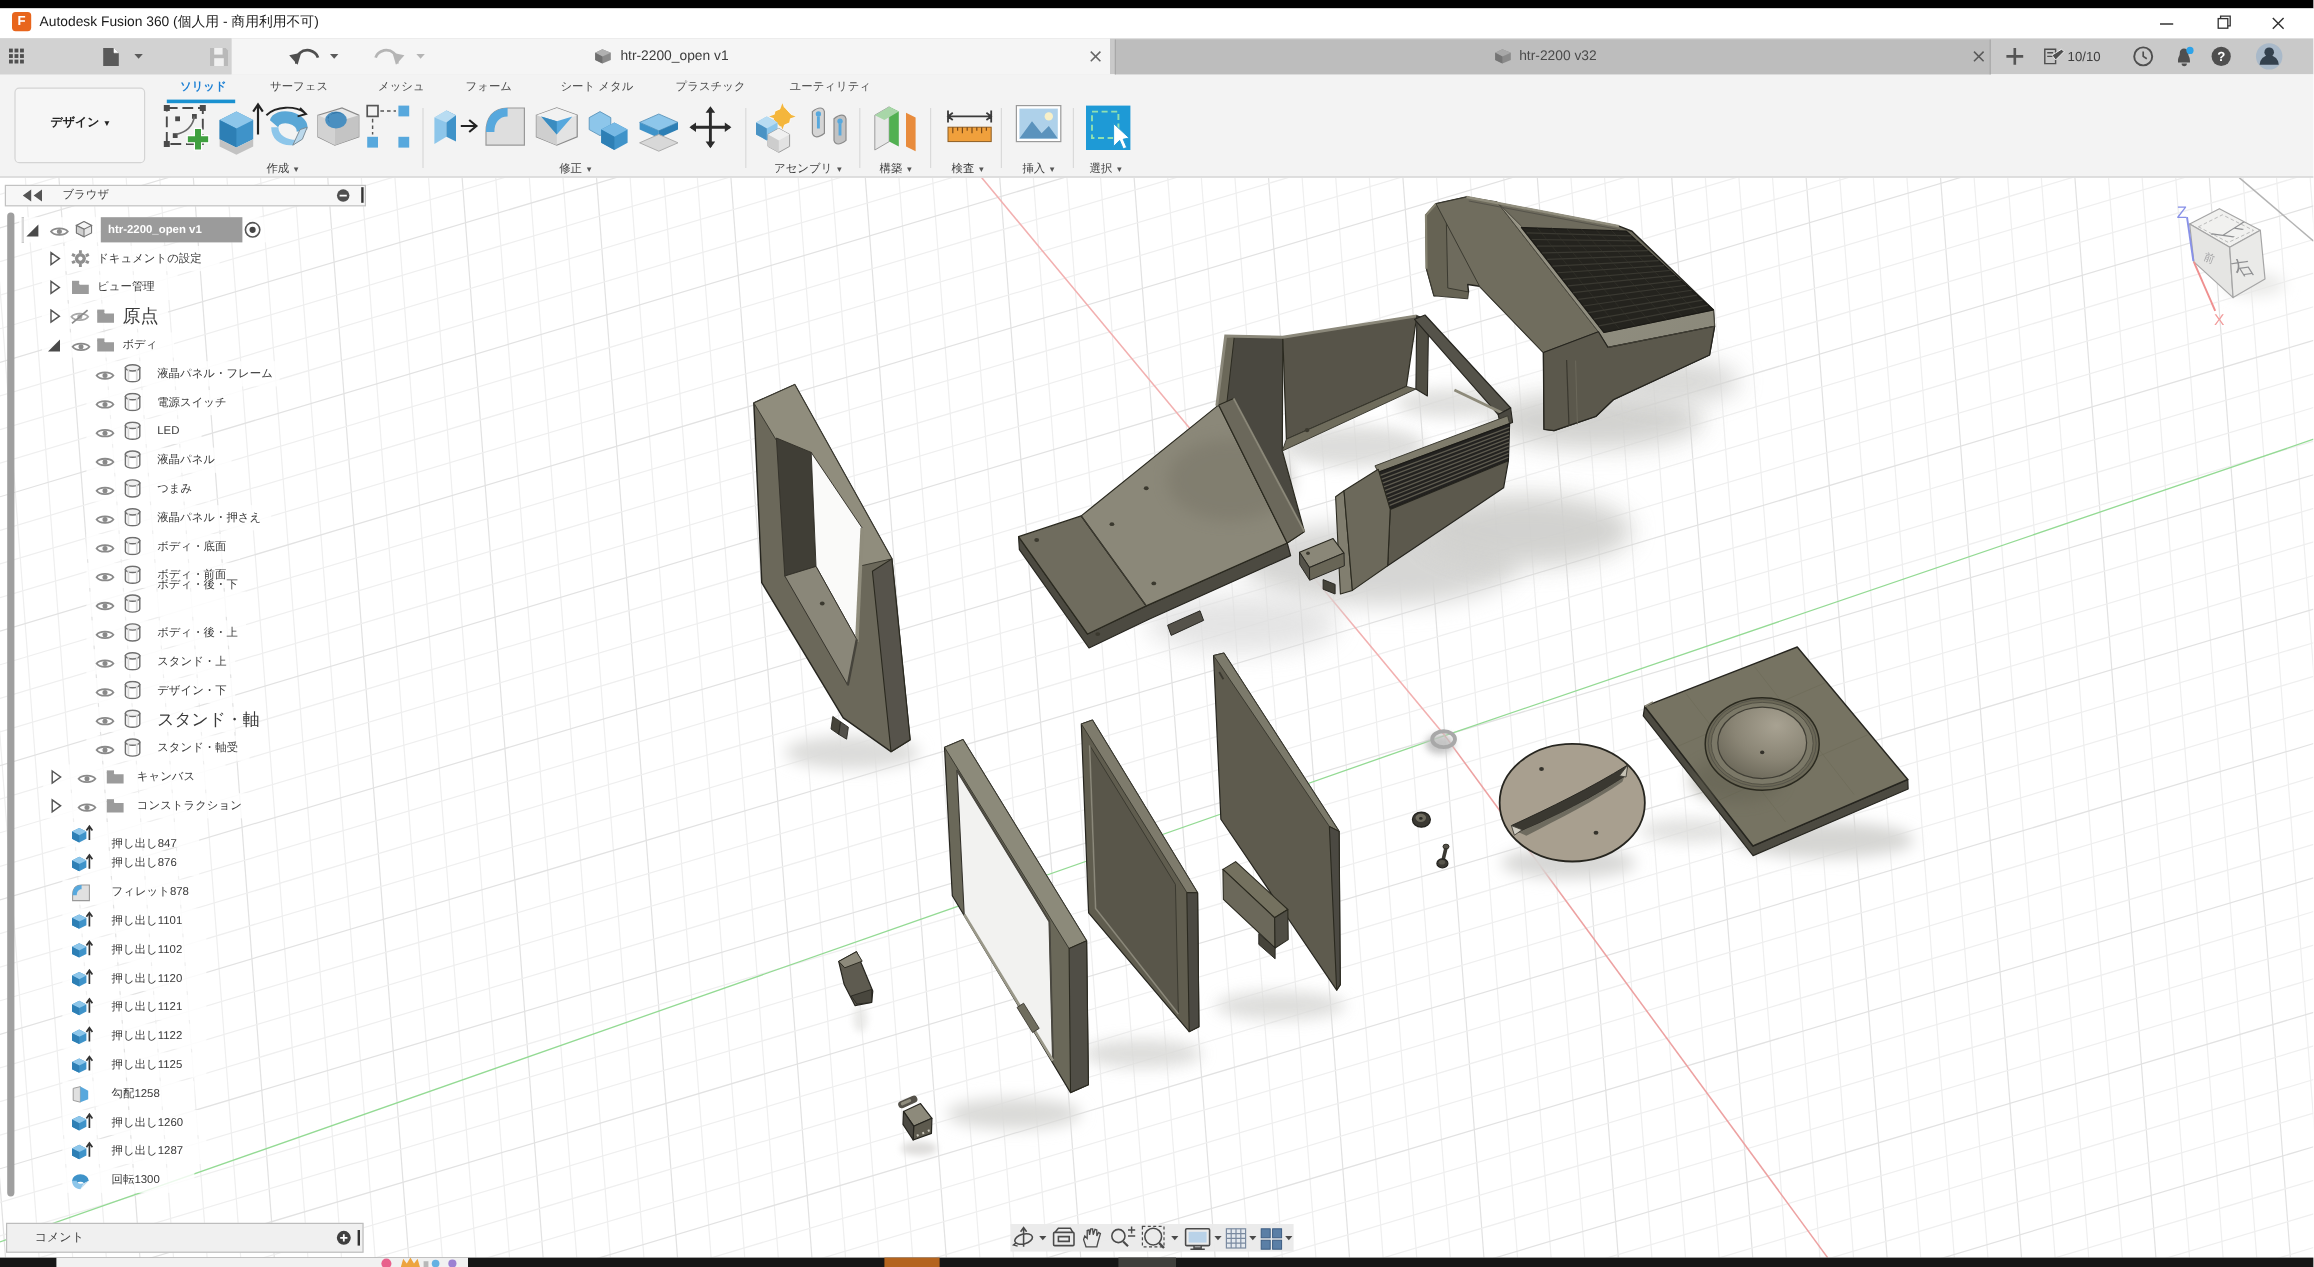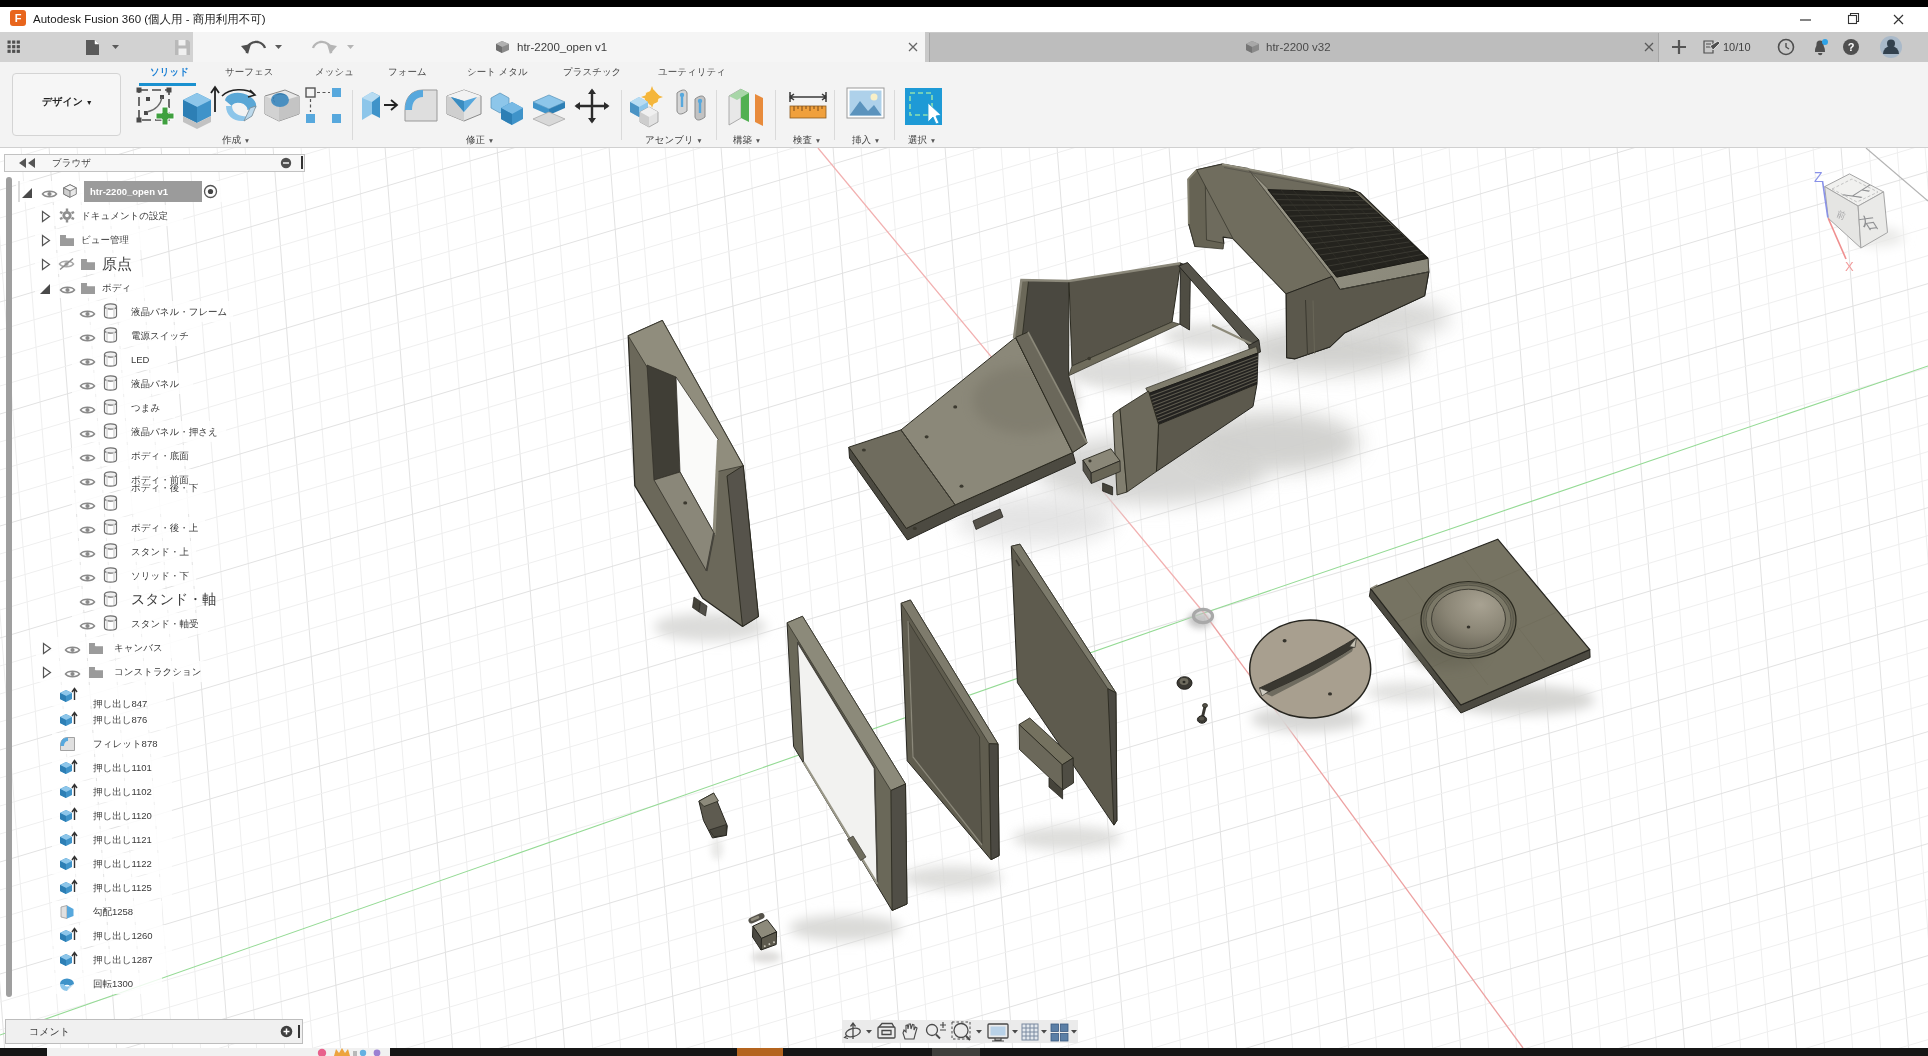--- a/index.html
+++ b/index.html
@@ -755,21 +755,21 @@
 <div class="abs" style="left:72px;top:565px;width:124px;height:21px;background:rgba(255,255,255,0.82);z-index:6"></div>
 <div class="abs" style="left:79px;top:570px;z-index:7"><svg width="17" height="12" viewBox="0 0 17 12" style="margin-right:0">
       <path d="M 1.5,6 C 4,2.4 13,2.4 15.5,6 C 13,9.6 4,9.6 1.5,6 Z" fill="none" stroke="#8a8a8a" stroke-width="1.5"></path>
       <circle cx="8.5" cy="6" r="2.1" fill="#8a8a8a"></circle>
     </svg></div>
 <div class="abs" style="left:103px;top:567px;z-index:7"><svg width="15" height="16" viewBox="0 0 15 16">
       <path d="M 1.5,3.5 L 1.5,12.5 A 6,2.6 0 0 0 13.5,12.5 L 13.5,3.5 Z" fill="#ffffff" stroke="#6f6f6f" stroke-width="1.2"></path>
       <ellipse cx="7.5" cy="3.5" rx="6" ry="2.6" fill="#f0f0f0" stroke="#6f6f6f" stroke-width="1.2"></ellipse>
       <path d="M 4,4.5 L 4,14 M 11,4.5 L 11,14" stroke="#d8d8d8" stroke-width="1.5"></path>
     </svg></div>
-<div class="abs txt" style="left:131px;top:565px;height:21px;line-height:21px;font-size:9.5px;color:#3a3a3a;z-index:8">ソリッド・下</div>
+<div class="abs txt" style="left:131px;top:565px;height:21px;line-height:21px;font-size:9.5px;color:#3a3a3a;z-index:8">デザイン・下</div>
 <div class="abs" style="left:72px;top:589px;width:124px;height:21px;background:rgba(255,255,255,0.82);z-index:6"></div>
 <div class="abs" style="left:79px;top:594px;z-index:7"><svg width="17" height="12" viewBox="0 0 17 12" style="margin-right:0">
       <path d="M 1.5,6 C 4,2.4 13,2.4 15.5,6 C 13,9.6 4,9.6 1.5,6 Z" fill="none" stroke="#8a8a8a" stroke-width="1.5"></path>
       <circle cx="8.5" cy="6" r="2.1" fill="#8a8a8a"></circle>
     </svg></div>
 <div class="abs" style="left:103px;top:591px;z-index:7"><svg width="15" height="16" viewBox="0 0 15 16">
       <path d="M 1.5,3.5 L 1.5,12.5 A 6,2.6 0 0 0 13.5,12.5 L 13.5,3.5 Z" fill="#ffffff" stroke="#6f6f6f" stroke-width="1.2"></path>
       <ellipse cx="7.5" cy="3.5" rx="6" ry="2.6" fill="#f0f0f0" stroke="#6f6f6f" stroke-width="1.2"></ellipse>
       <path d="M 4,4.5 L 4,14 M 11,4.5 L 11,14" stroke="#d8d8d8" stroke-width="1.5"></path>
     </svg></div>

